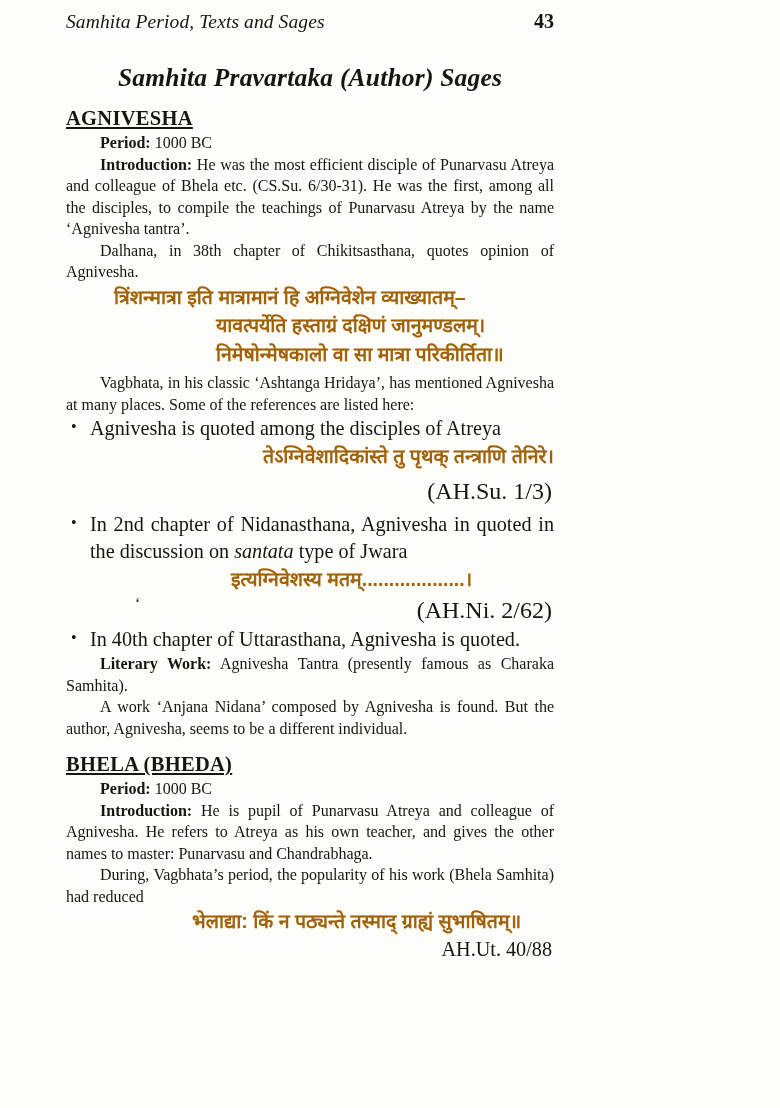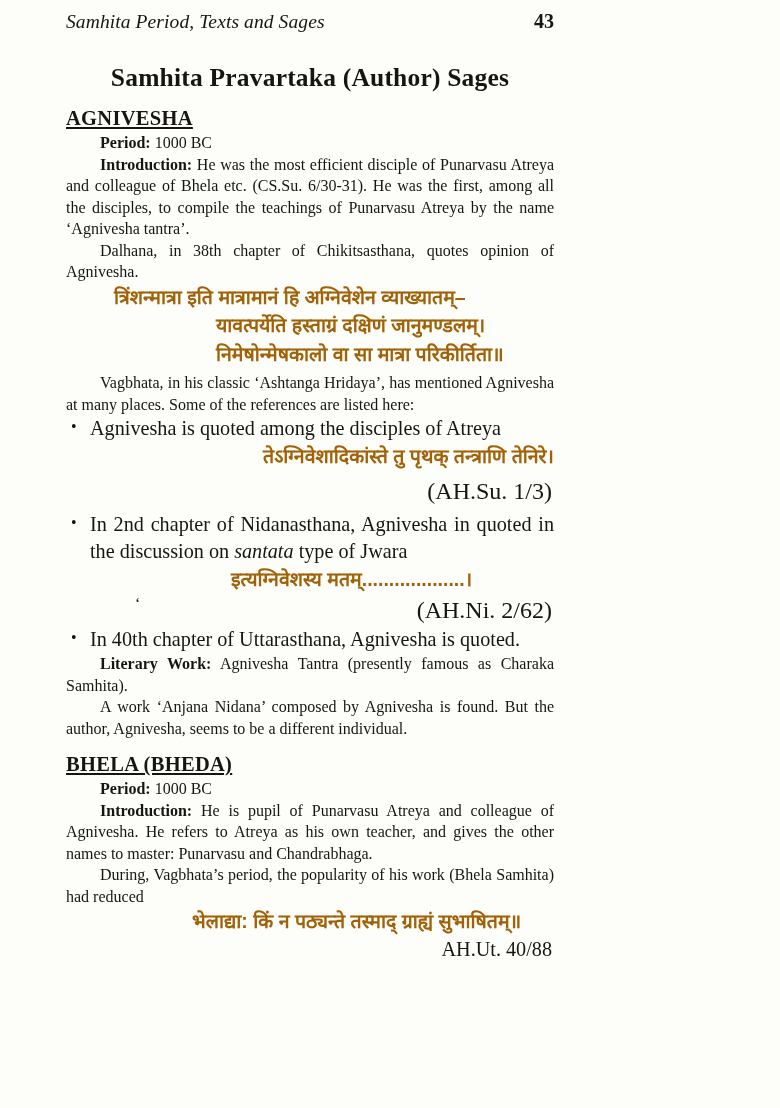--- a/index.html
+++ b/index.html
@@ -42,20 +42,21 @@
   }
 
   
   .chapter-title {
     text-align: center;
     font-weight: bold;
     font-size: 25.5px;
     margin-top: 19px;
     margin-bottom: 6px;
     letter-spacing: 0.2px;
+    font-style: italic;
   }
 
   
   .sage-heading {
     font-weight: bold;
     font-size: 20.5px;
     letter-spacing: 0.3px;
     margin-top: 14px;
     margin-bottom: 2px;
     text-decoration: underline;

